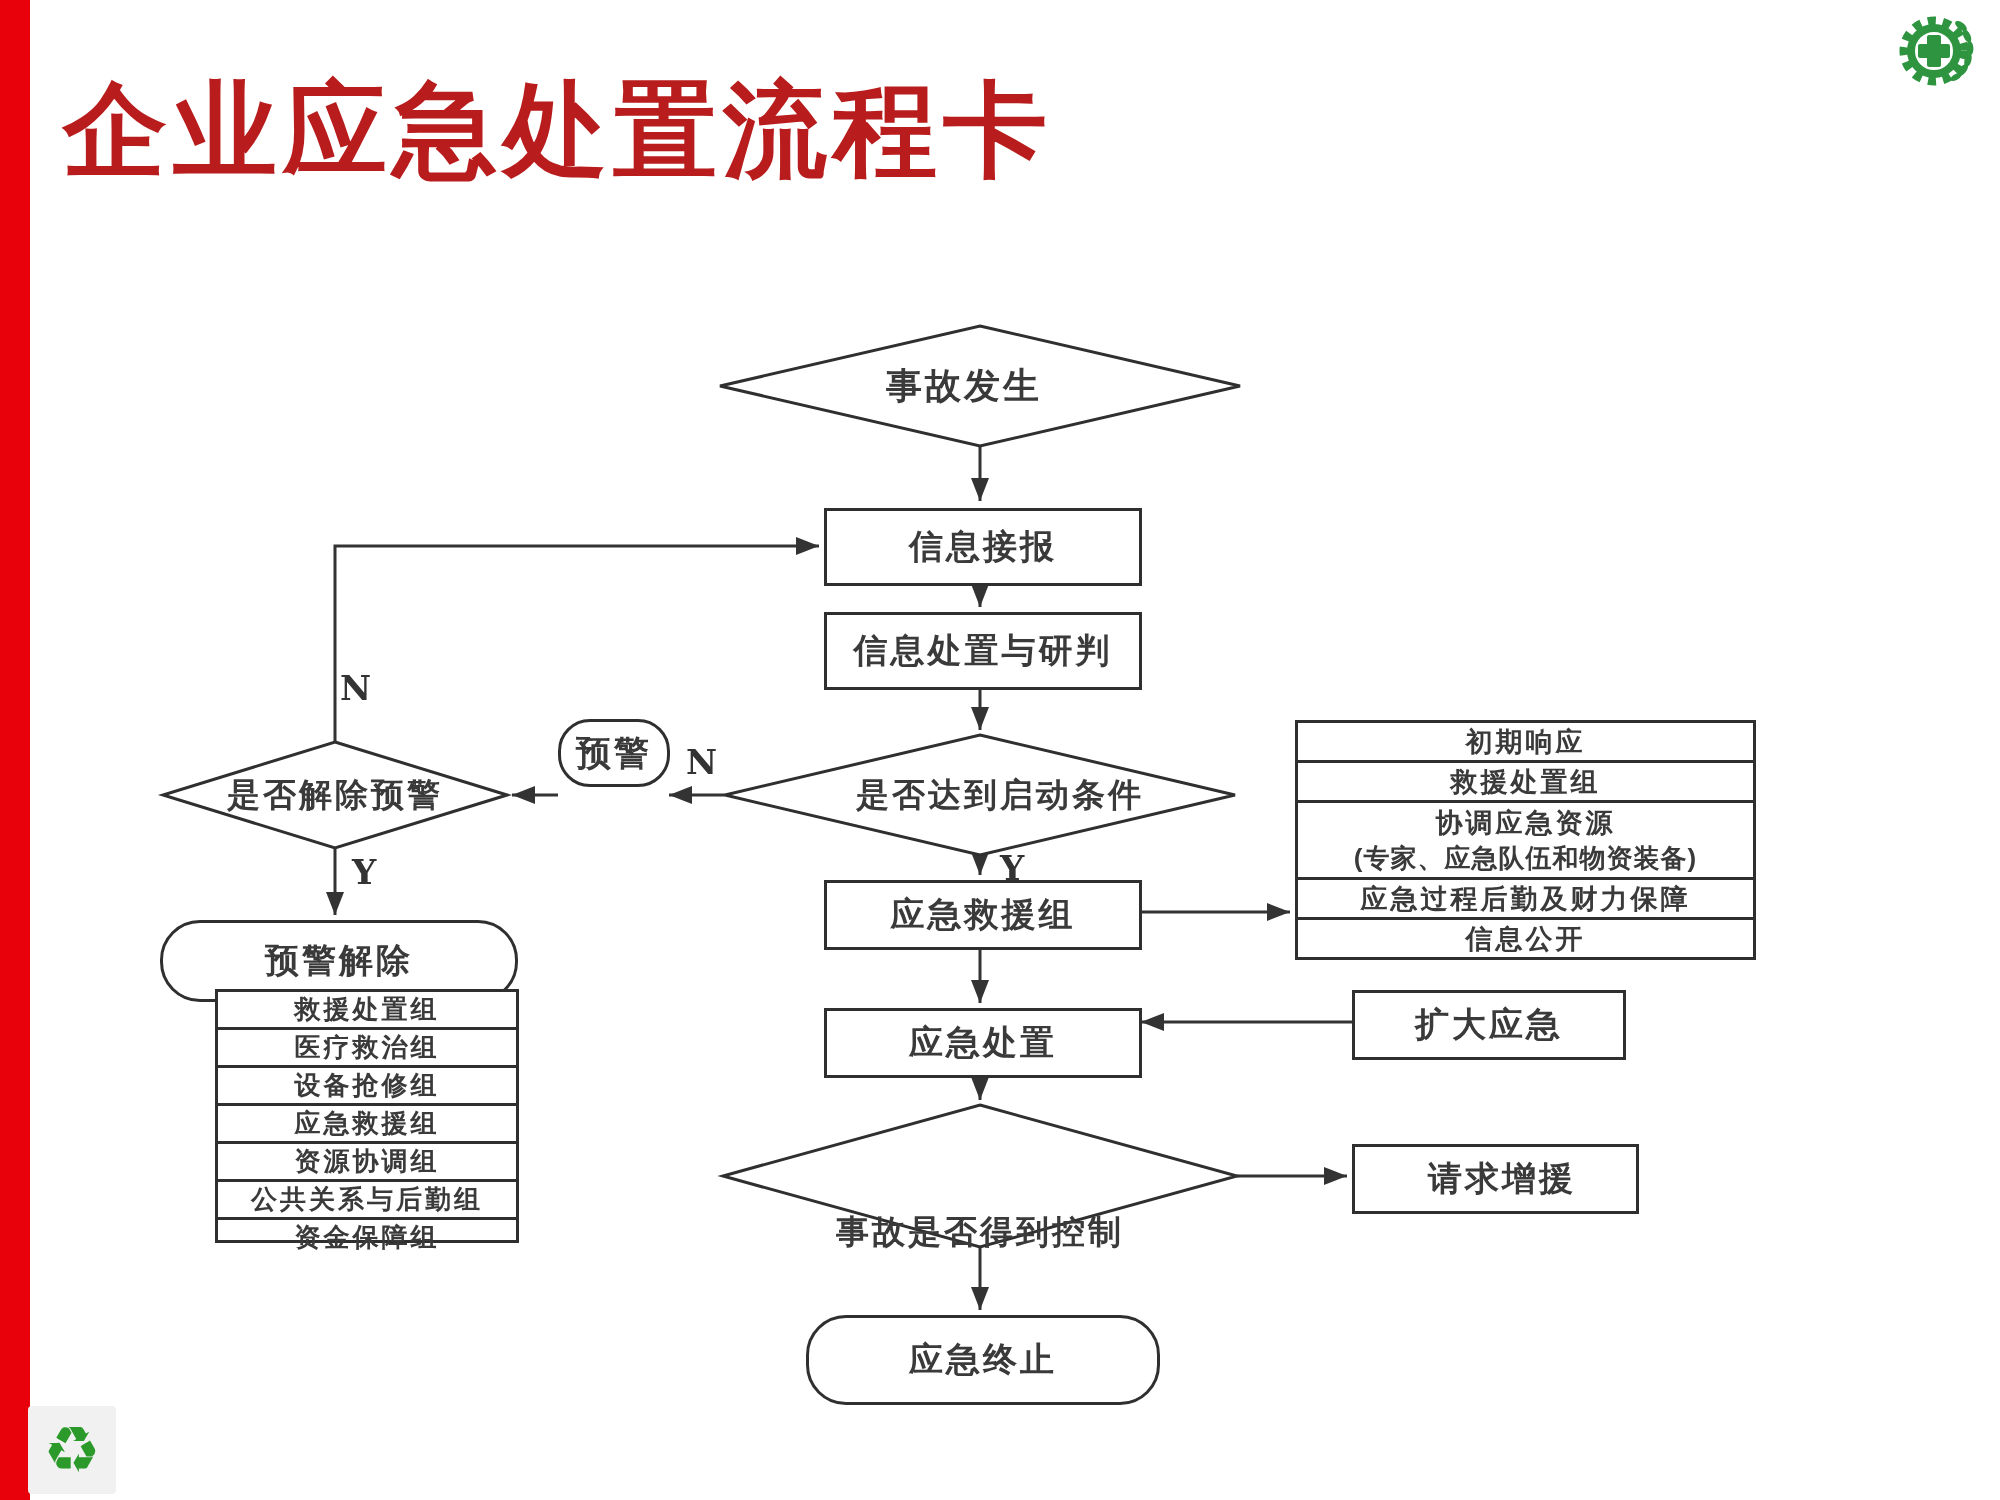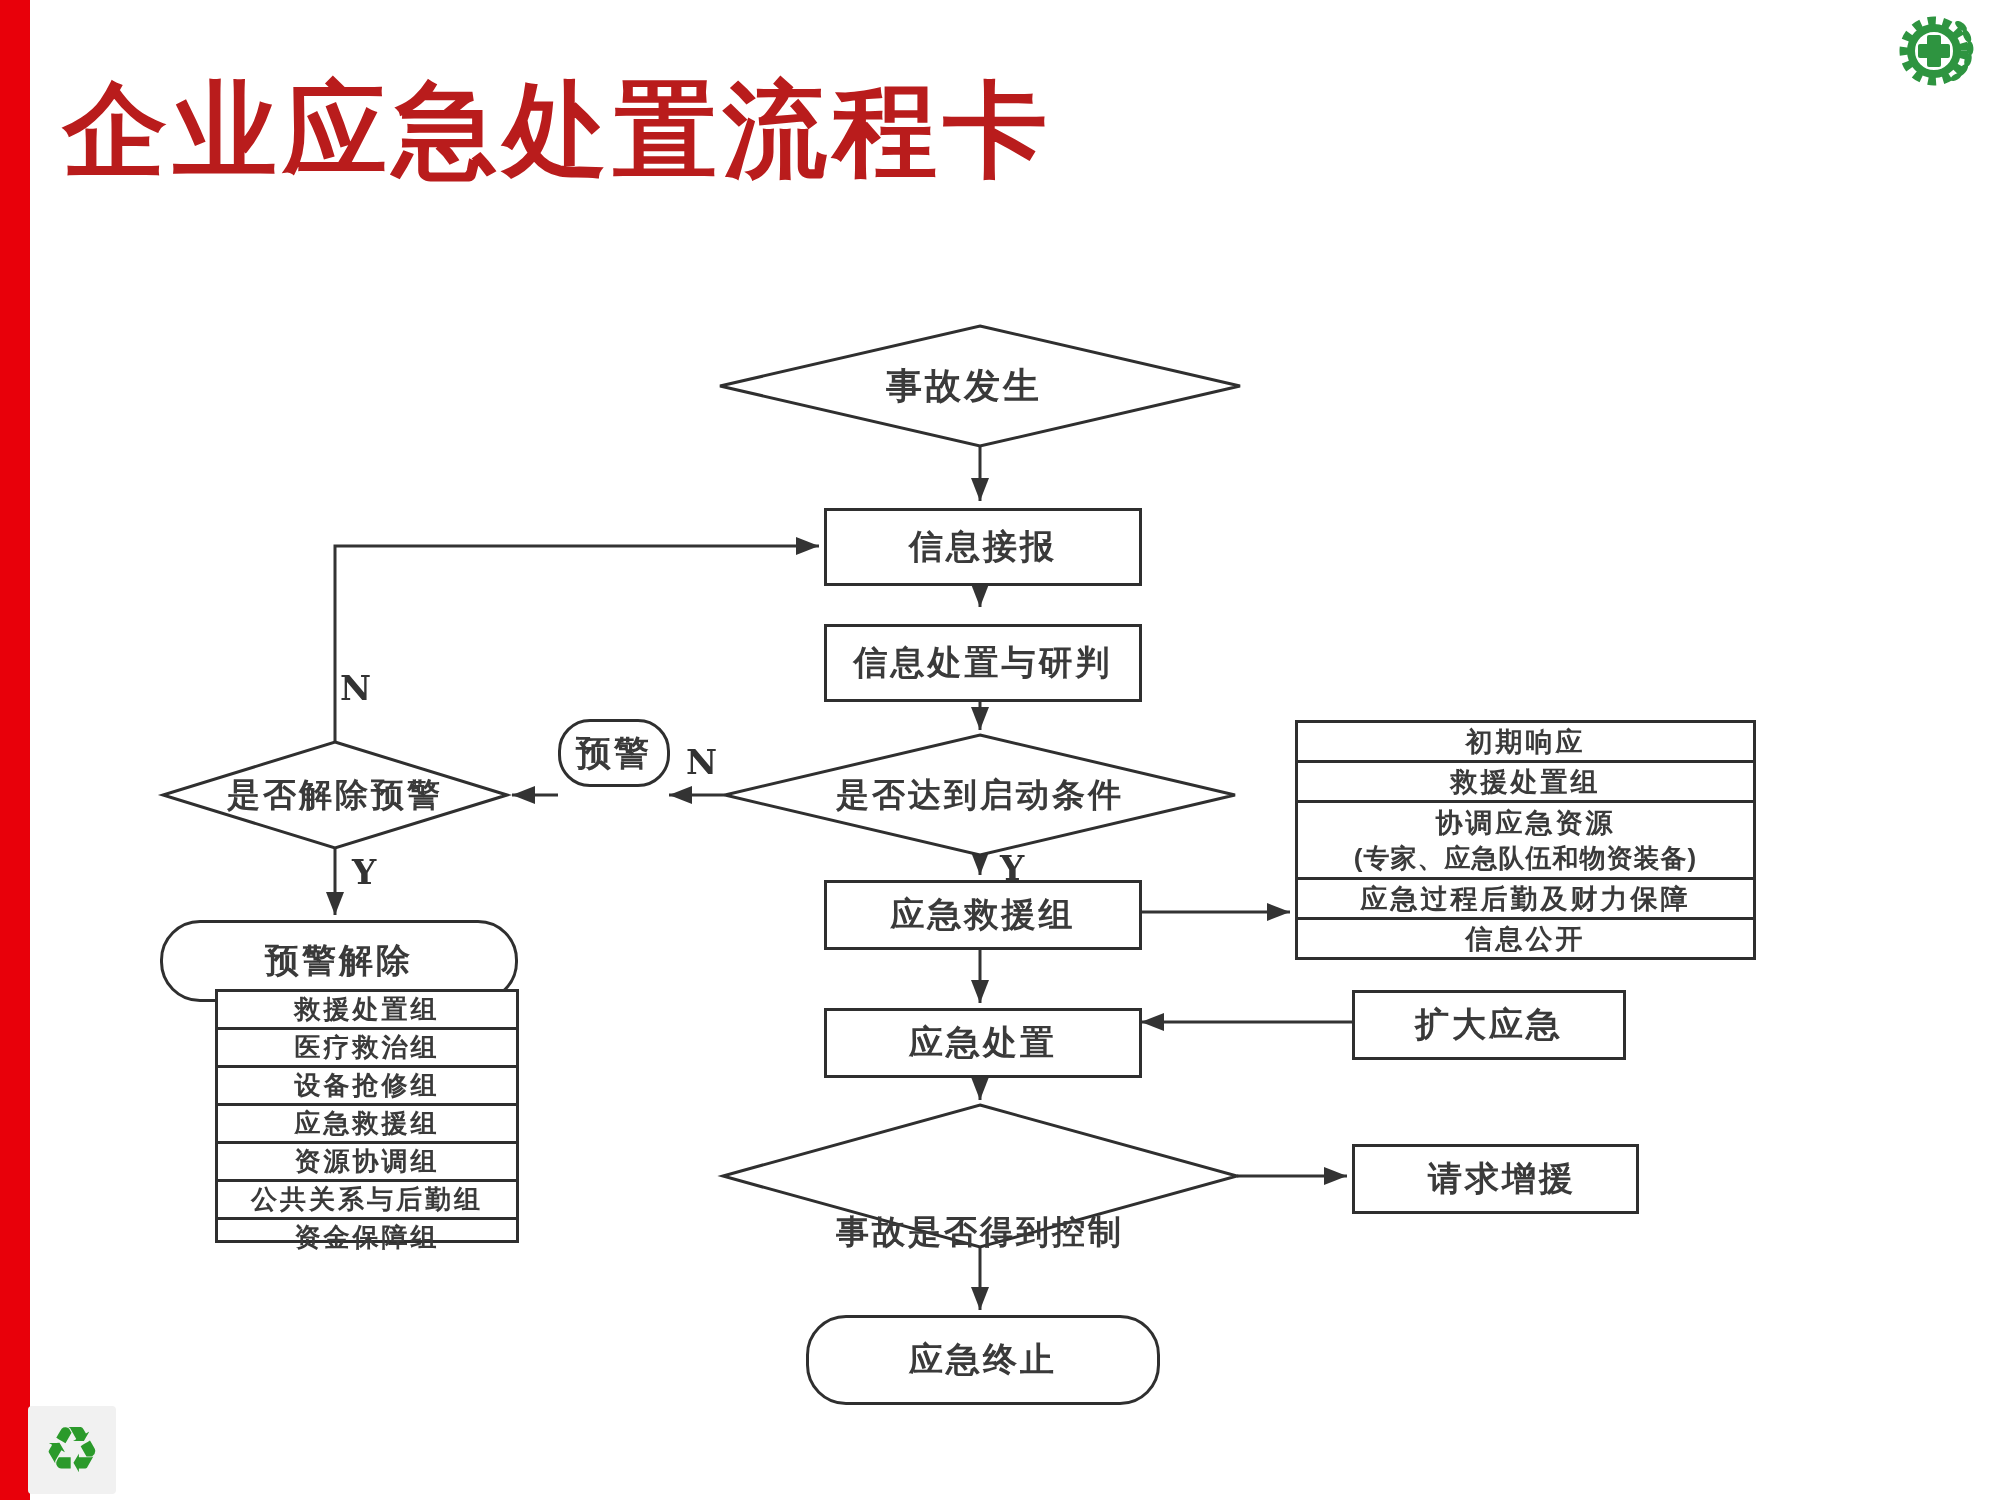--- a/index.html
+++ b/index.html
@@ -98,26 +98,26 @@
   </g>
   <g stroke="#2f2f2f" stroke-width="3" fill="#ffffff">
     <polygon points="980,326 1240,386 980,446 720,386"></polygon>
     <polygon points="980,735 1235,795 980,855 725,795"></polygon>
     <polygon points="335,742 507,795 335,848 163,795"></polygon>
     <polygon points="980,1105 1237,1176 980,1247 723,1176"></polygon>
   </g>
 </svg>
 
 <div class="node diamond-label" style="left:704px;top:326px;width:520px;height:120px;font-size:36px;">事故发生</div>
-<div class="node diamond-label" style="left:725px;top:735px;width:510px;height:120px;">是否达到启动条件</div>
+<div class="node diamond-label" style="left:745px;top:735px;width:510px;height:120px;">是否达到启动条件</div>
 <div class="node diamond-label" style="left:163px;top:742px;width:344px;height:106px;">是否解除预警</div>
 <div class="node diamond-label" style="left:723px;top:1161px;width:514px;height:142px;">事故是否得到控制</div>
 
 <div class="node rect-node" style="left:824px;top:508px;width:312px;height:72px;">信息接报</div>
-<div class="node rect-node" style="left:824px;top:612px;width:312px;height:72px;margin-top:12px;">信息处置与研判</div>
+<div class="node rect-node" style="left:824px;top:612px;width:312px;height:72px;">信息处置与研判</div>
 <div class="node rect-node" style="left:558px;top:719px;width:106px;height:62px;font-size:35px;border-radius:32px;">预警</div>
 <div class="node rect-node" style="left:824px;top:880px;width:312px;height:64px;">应急救援组</div>
 <div class="node rect-node" style="left:824px;top:1008px;width:312px;height:64px;">应急处置</div>
 <div class="node rect-node" style="left:1352px;top:990px;width:268px;height:64px;">扩大应急</div>
 <div class="node rect-node" style="left:1352px;top:1144px;width:268px;height:64px;padding-left:13px;">请求增援</div>
 
 <div class="node round-node" style="left:160px;top:920px;width:352px;height:76px;">预警解除</div>
 <div class="node round-node" style="left:806px;top:1315px;width:348px;height:84px;">应急终止</div>
 
 <div class="nv-label" style="left:340px;top:668px;">N</div>

